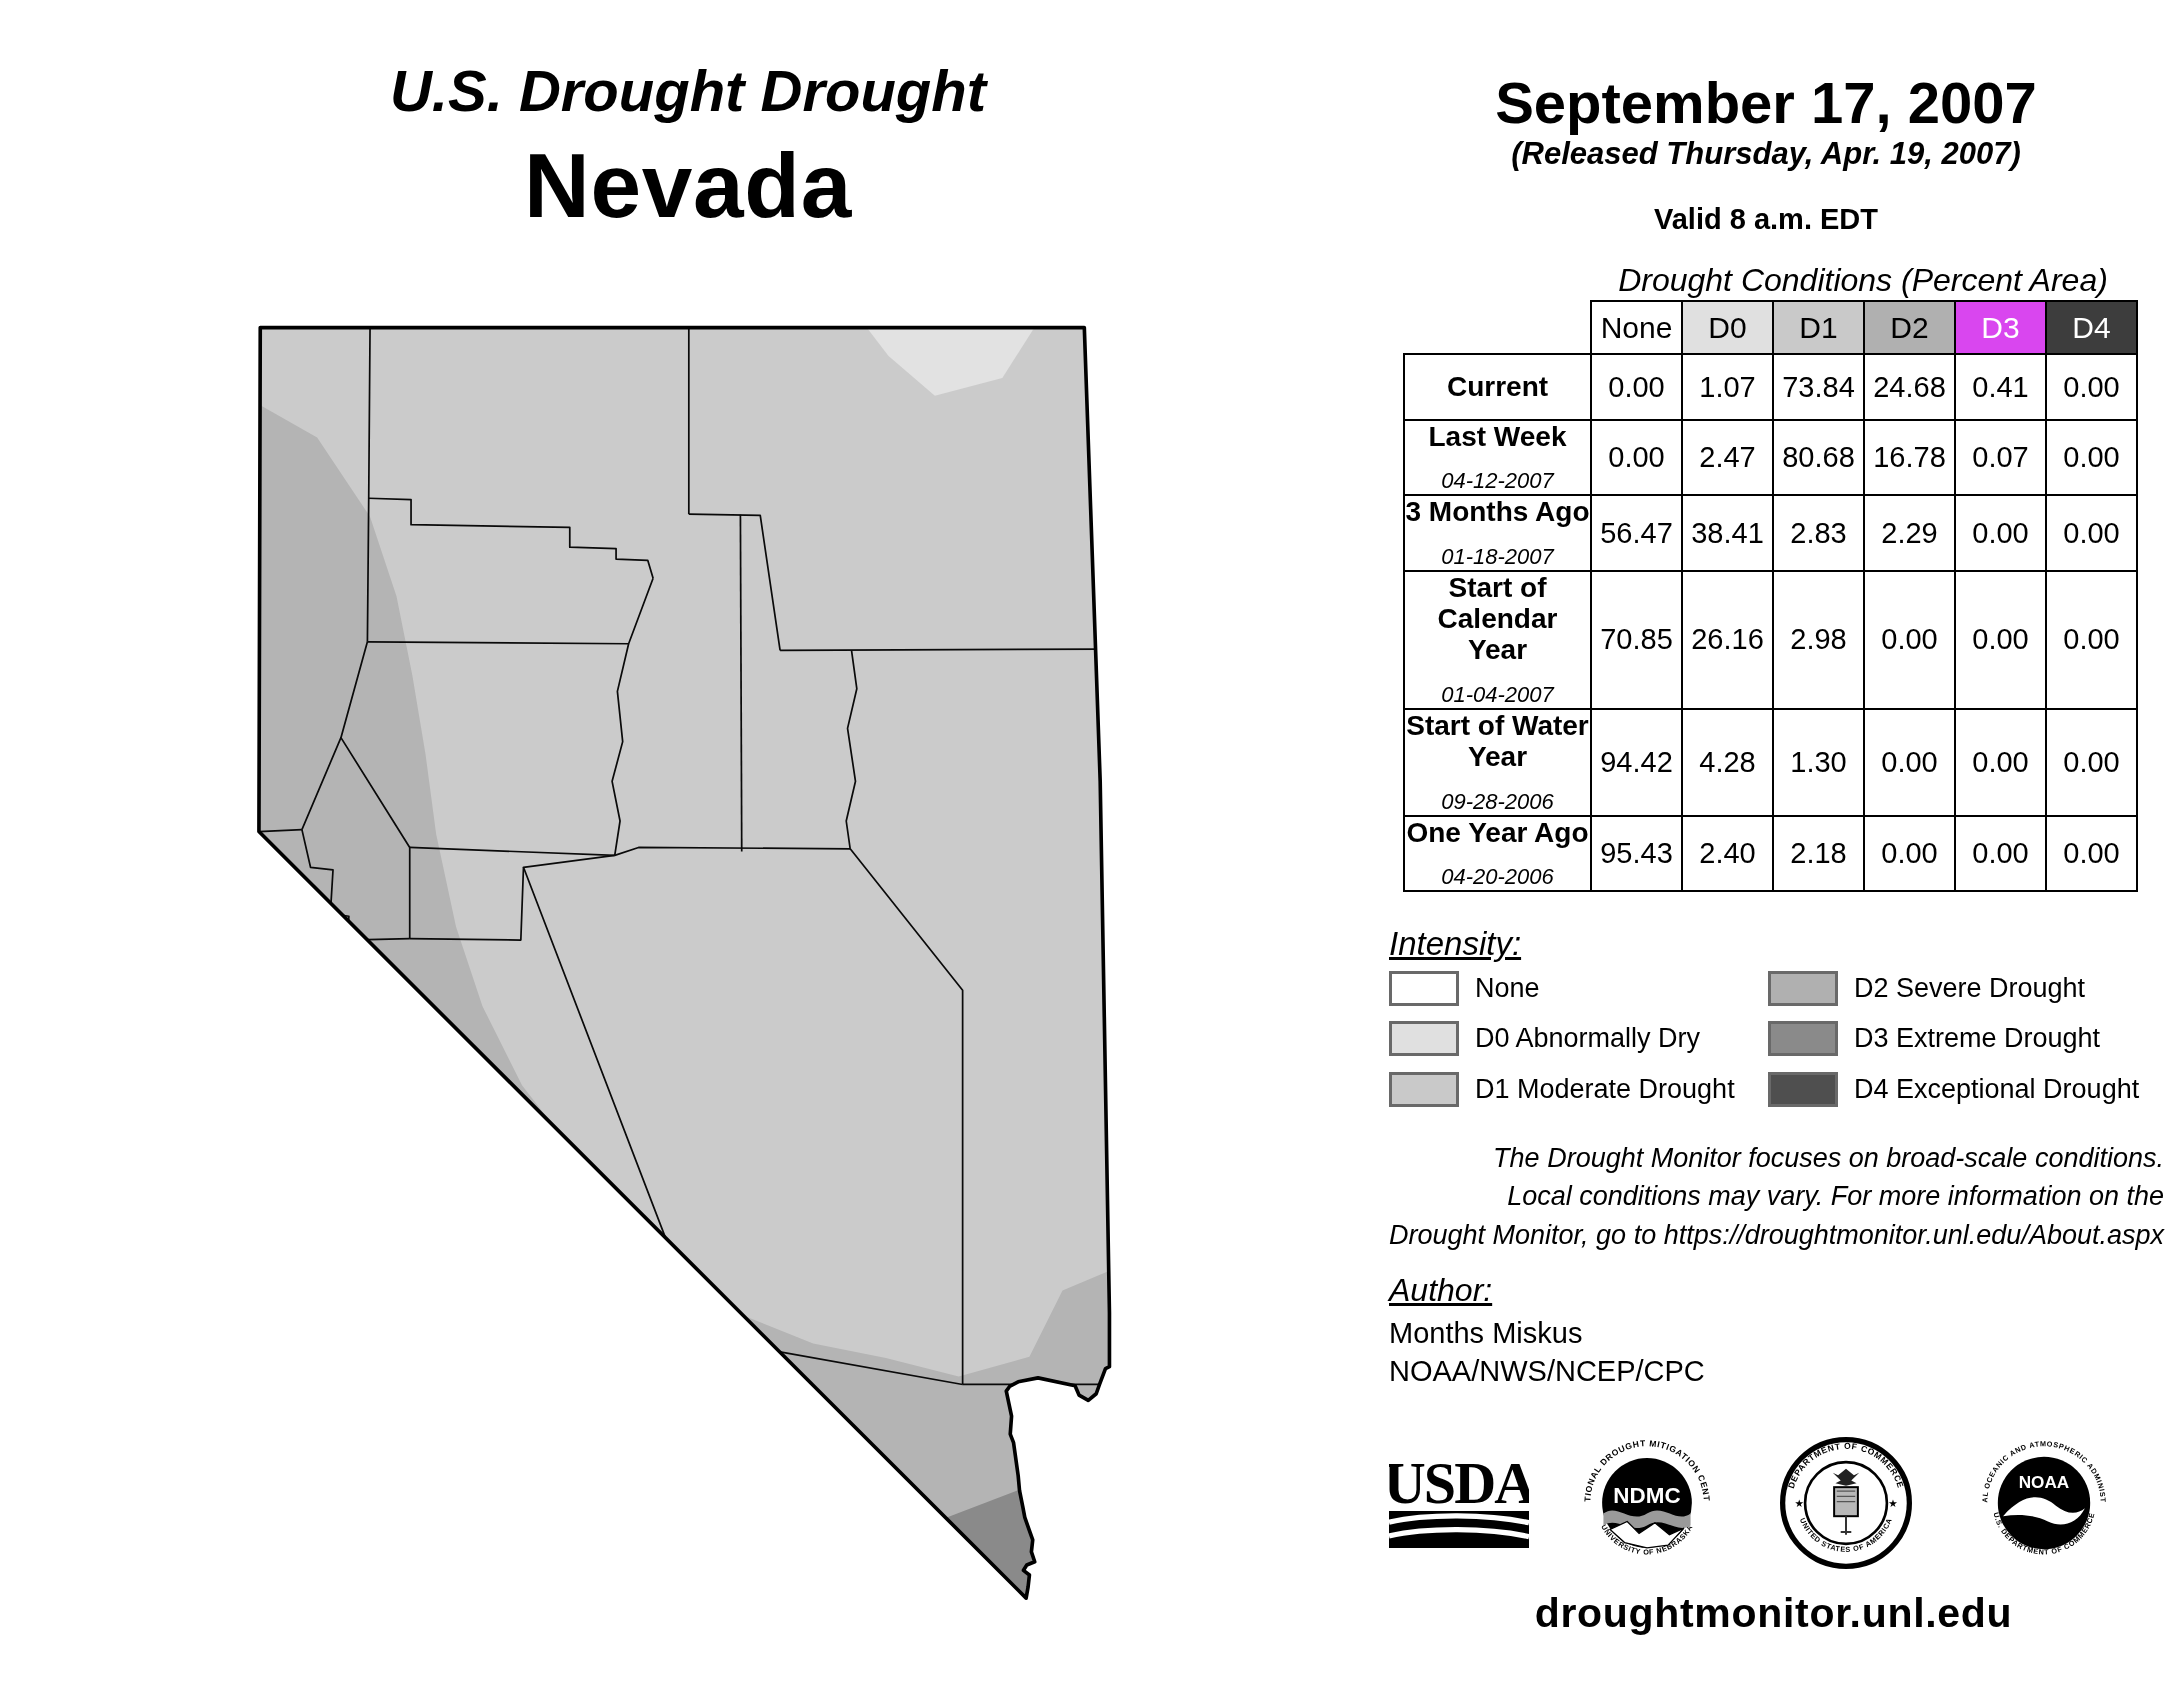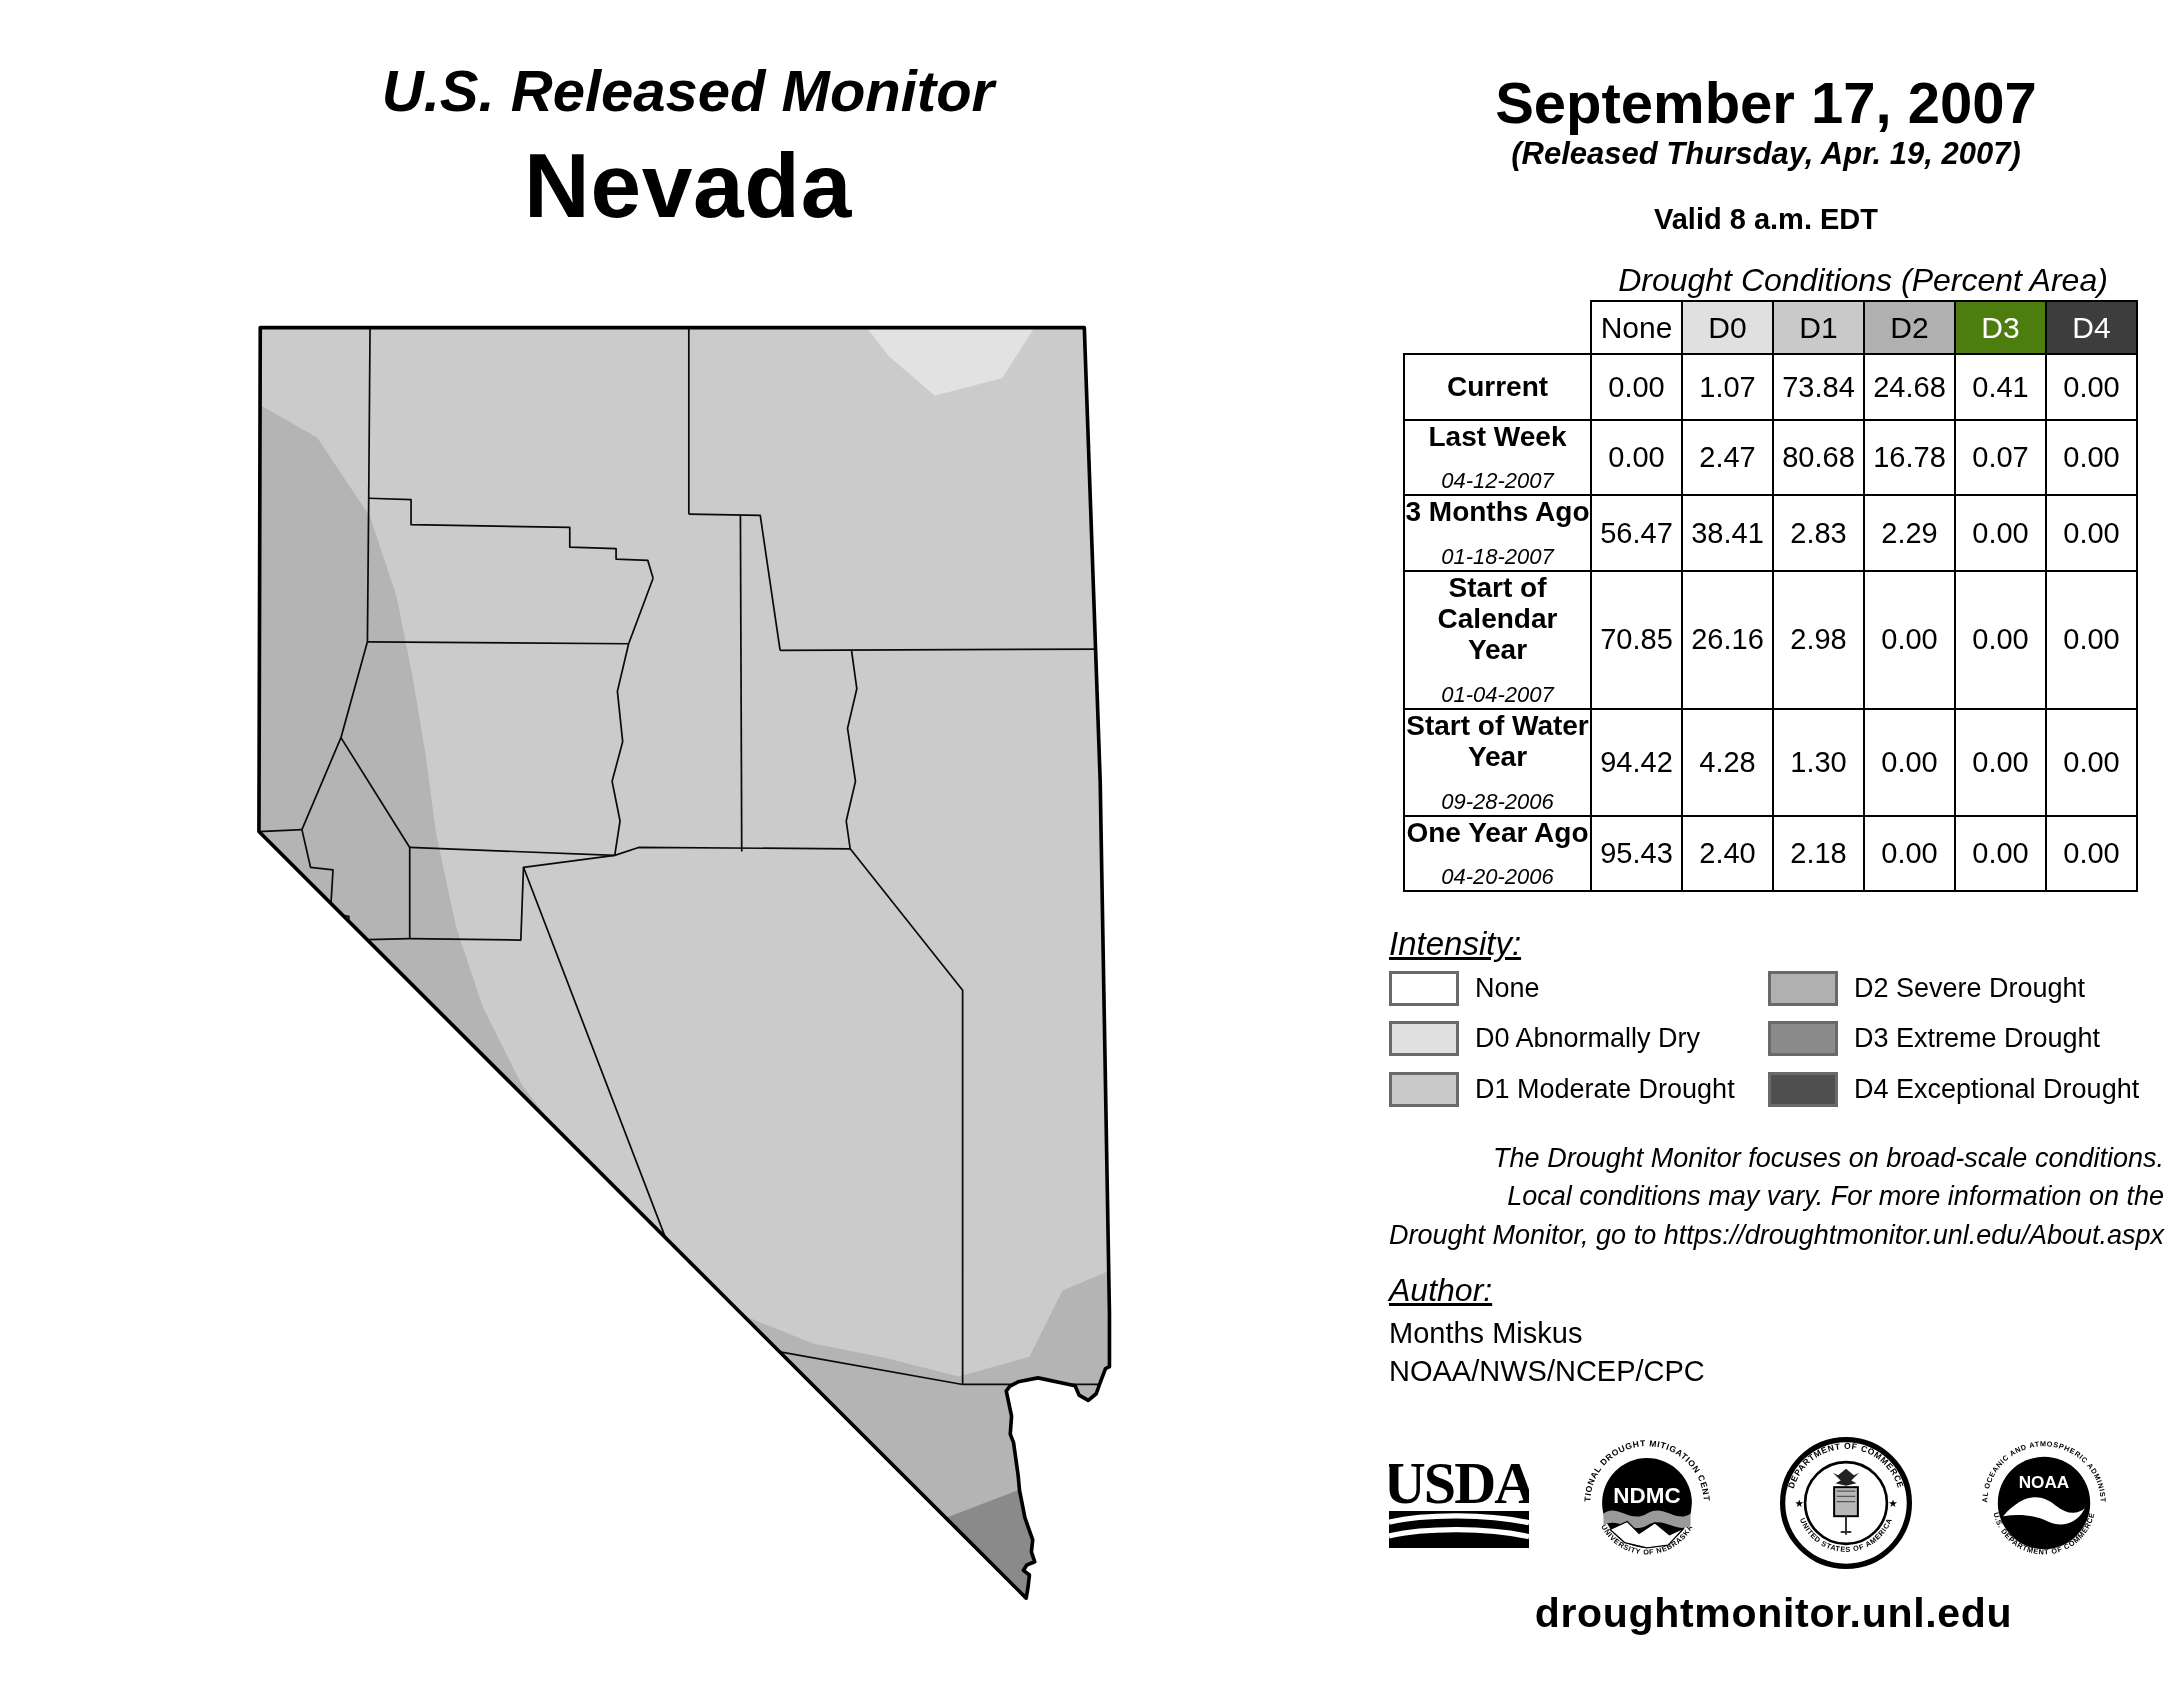--- a/index.html
+++ b/index.html
@@ -56,21 +56,21 @@
   #nevada-map{position:absolute;left:251px;top:318px;}
   .county-line{fill:none;stroke:#0a0a0a;stroke-width:2.6;stroke-linejoin:round;}
   .state-outline{fill:none;stroke:#000;stroke-width:5.5;stroke-linejoin:round;}
   .seal-ring-text{font-size:13px;font-weight:bold;letter-spacing:1px;}
   .seal-ring-text-sm{font-size:11px;font-weight:bold;letter-spacing:1px;}
 </style>
 </head>
 <body>
 
 <div class="abs" id="title-block">
-  <div id="main-title">U.S. Released Monitor</div>
+  <div id="main-title">U.S. Drought Drought</div>
   <div id="state-name">Nevada</div>
 </div>
 
 <div class="abs" id="date-block">
   <div id="report-date">September 17, 2007</div>
   <div id="released-date">(Released Thursday, Apr. 19, 2007)</div>
   <div id="valid-time">Valid 8 a.m. EDT</div>
 </div>
 
 <svg id="nevada-map" width="873" height="1297" viewBox="0 0 1320 1960">
@@ -129,21 +129,21 @@
       <col class="data-col">
       <col class="data-col">
   </colgroup>
   <tbody>
       <tr class="hdr">
     <td class="corner"></td>
     <th class="col-hdr hdr-light" style="background-color: rgb(255, 255, 255);">None</th>
     <th class="col-hdr hdr-light" style="background-color: rgb(224, 224, 224);">D0</th>
     <th class="col-hdr hdr-light" style="background-color: rgb(201, 201, 201);">D1</th>
     <th class="col-hdr hdr-light" style="background-color: rgb(176, 176, 176);">D2</th>
-    <th class="col-hdr hdr-dark" style="background-color: #4d7c0f; text-align: center;">D3</th>
+    <th class="col-hdr hdr-dark" style="background-color: #d946ef; text-align: center;">D3</th>
     <th class="col-hdr hdr-dark" style="background-color: rgb(61, 61, 61);">D4</th>
   </tr>
   <tr class="data-row">
     <td>
           <div class="row-label">Current</div>
         </td>
     <td class="cell-val">0.00</td>
     <td class="cell-val">1.07</td>
     <td class="cell-val">73.84</td>
     <td class="cell-val">24.68</td>

